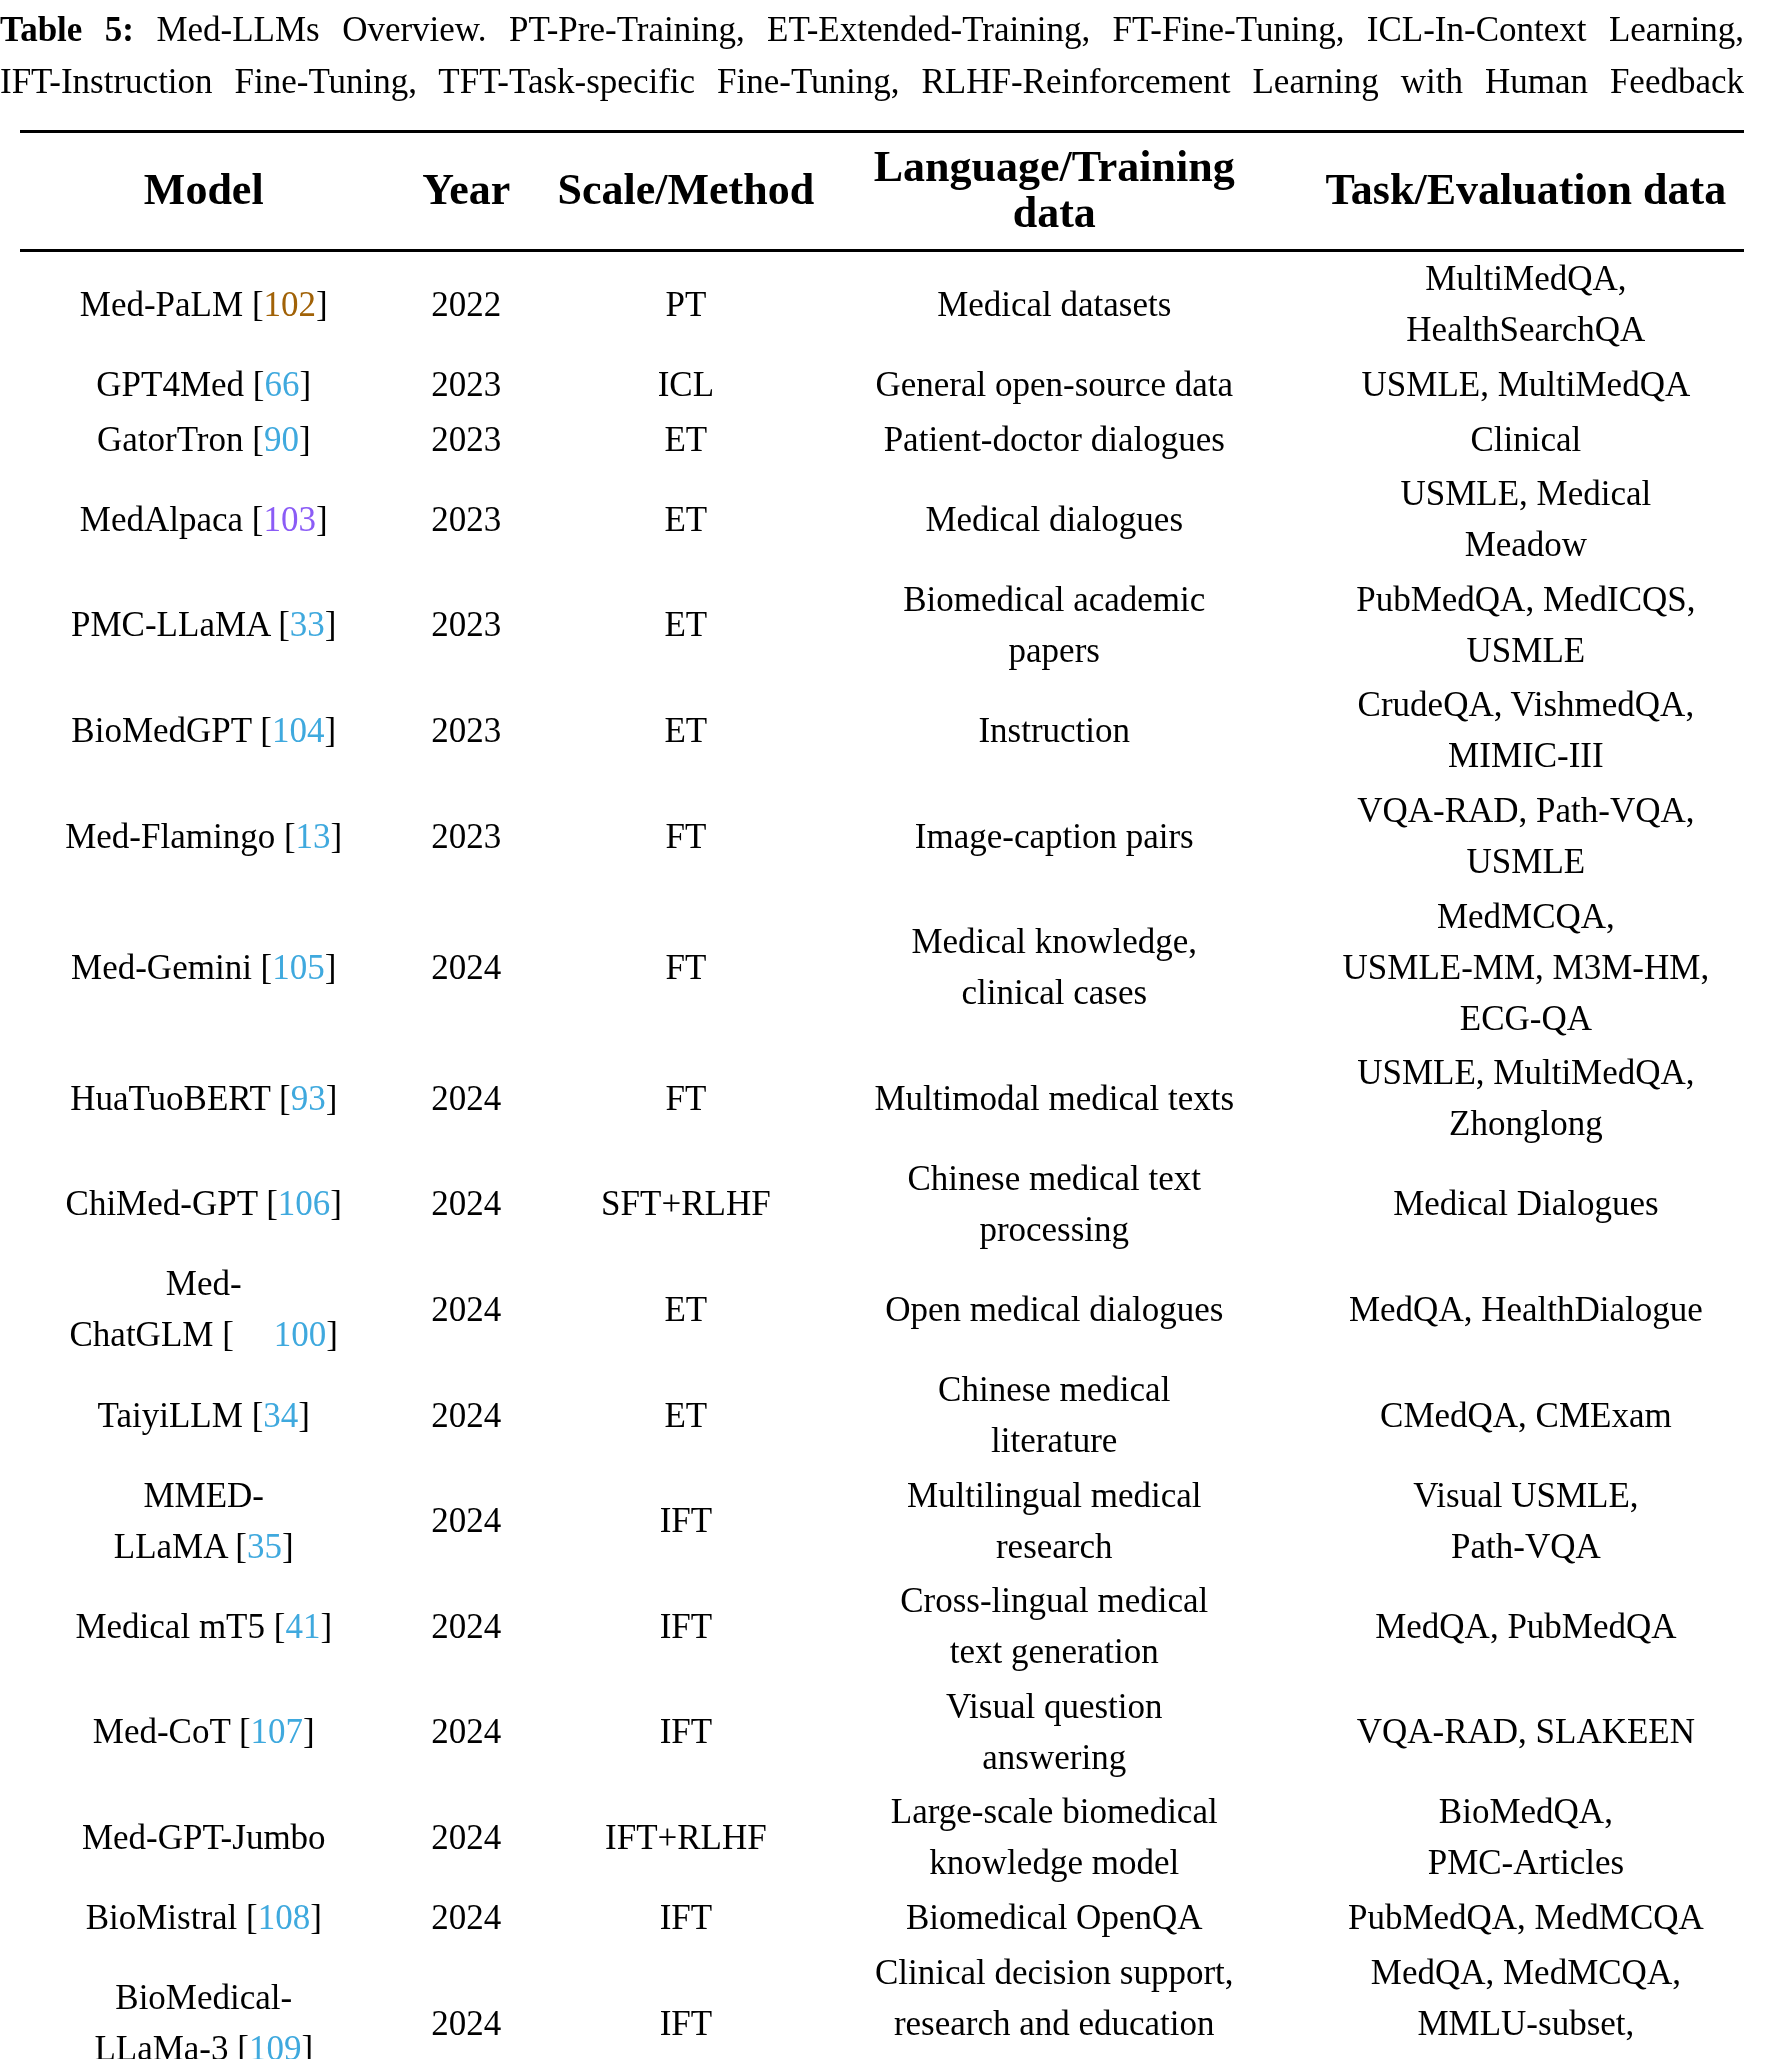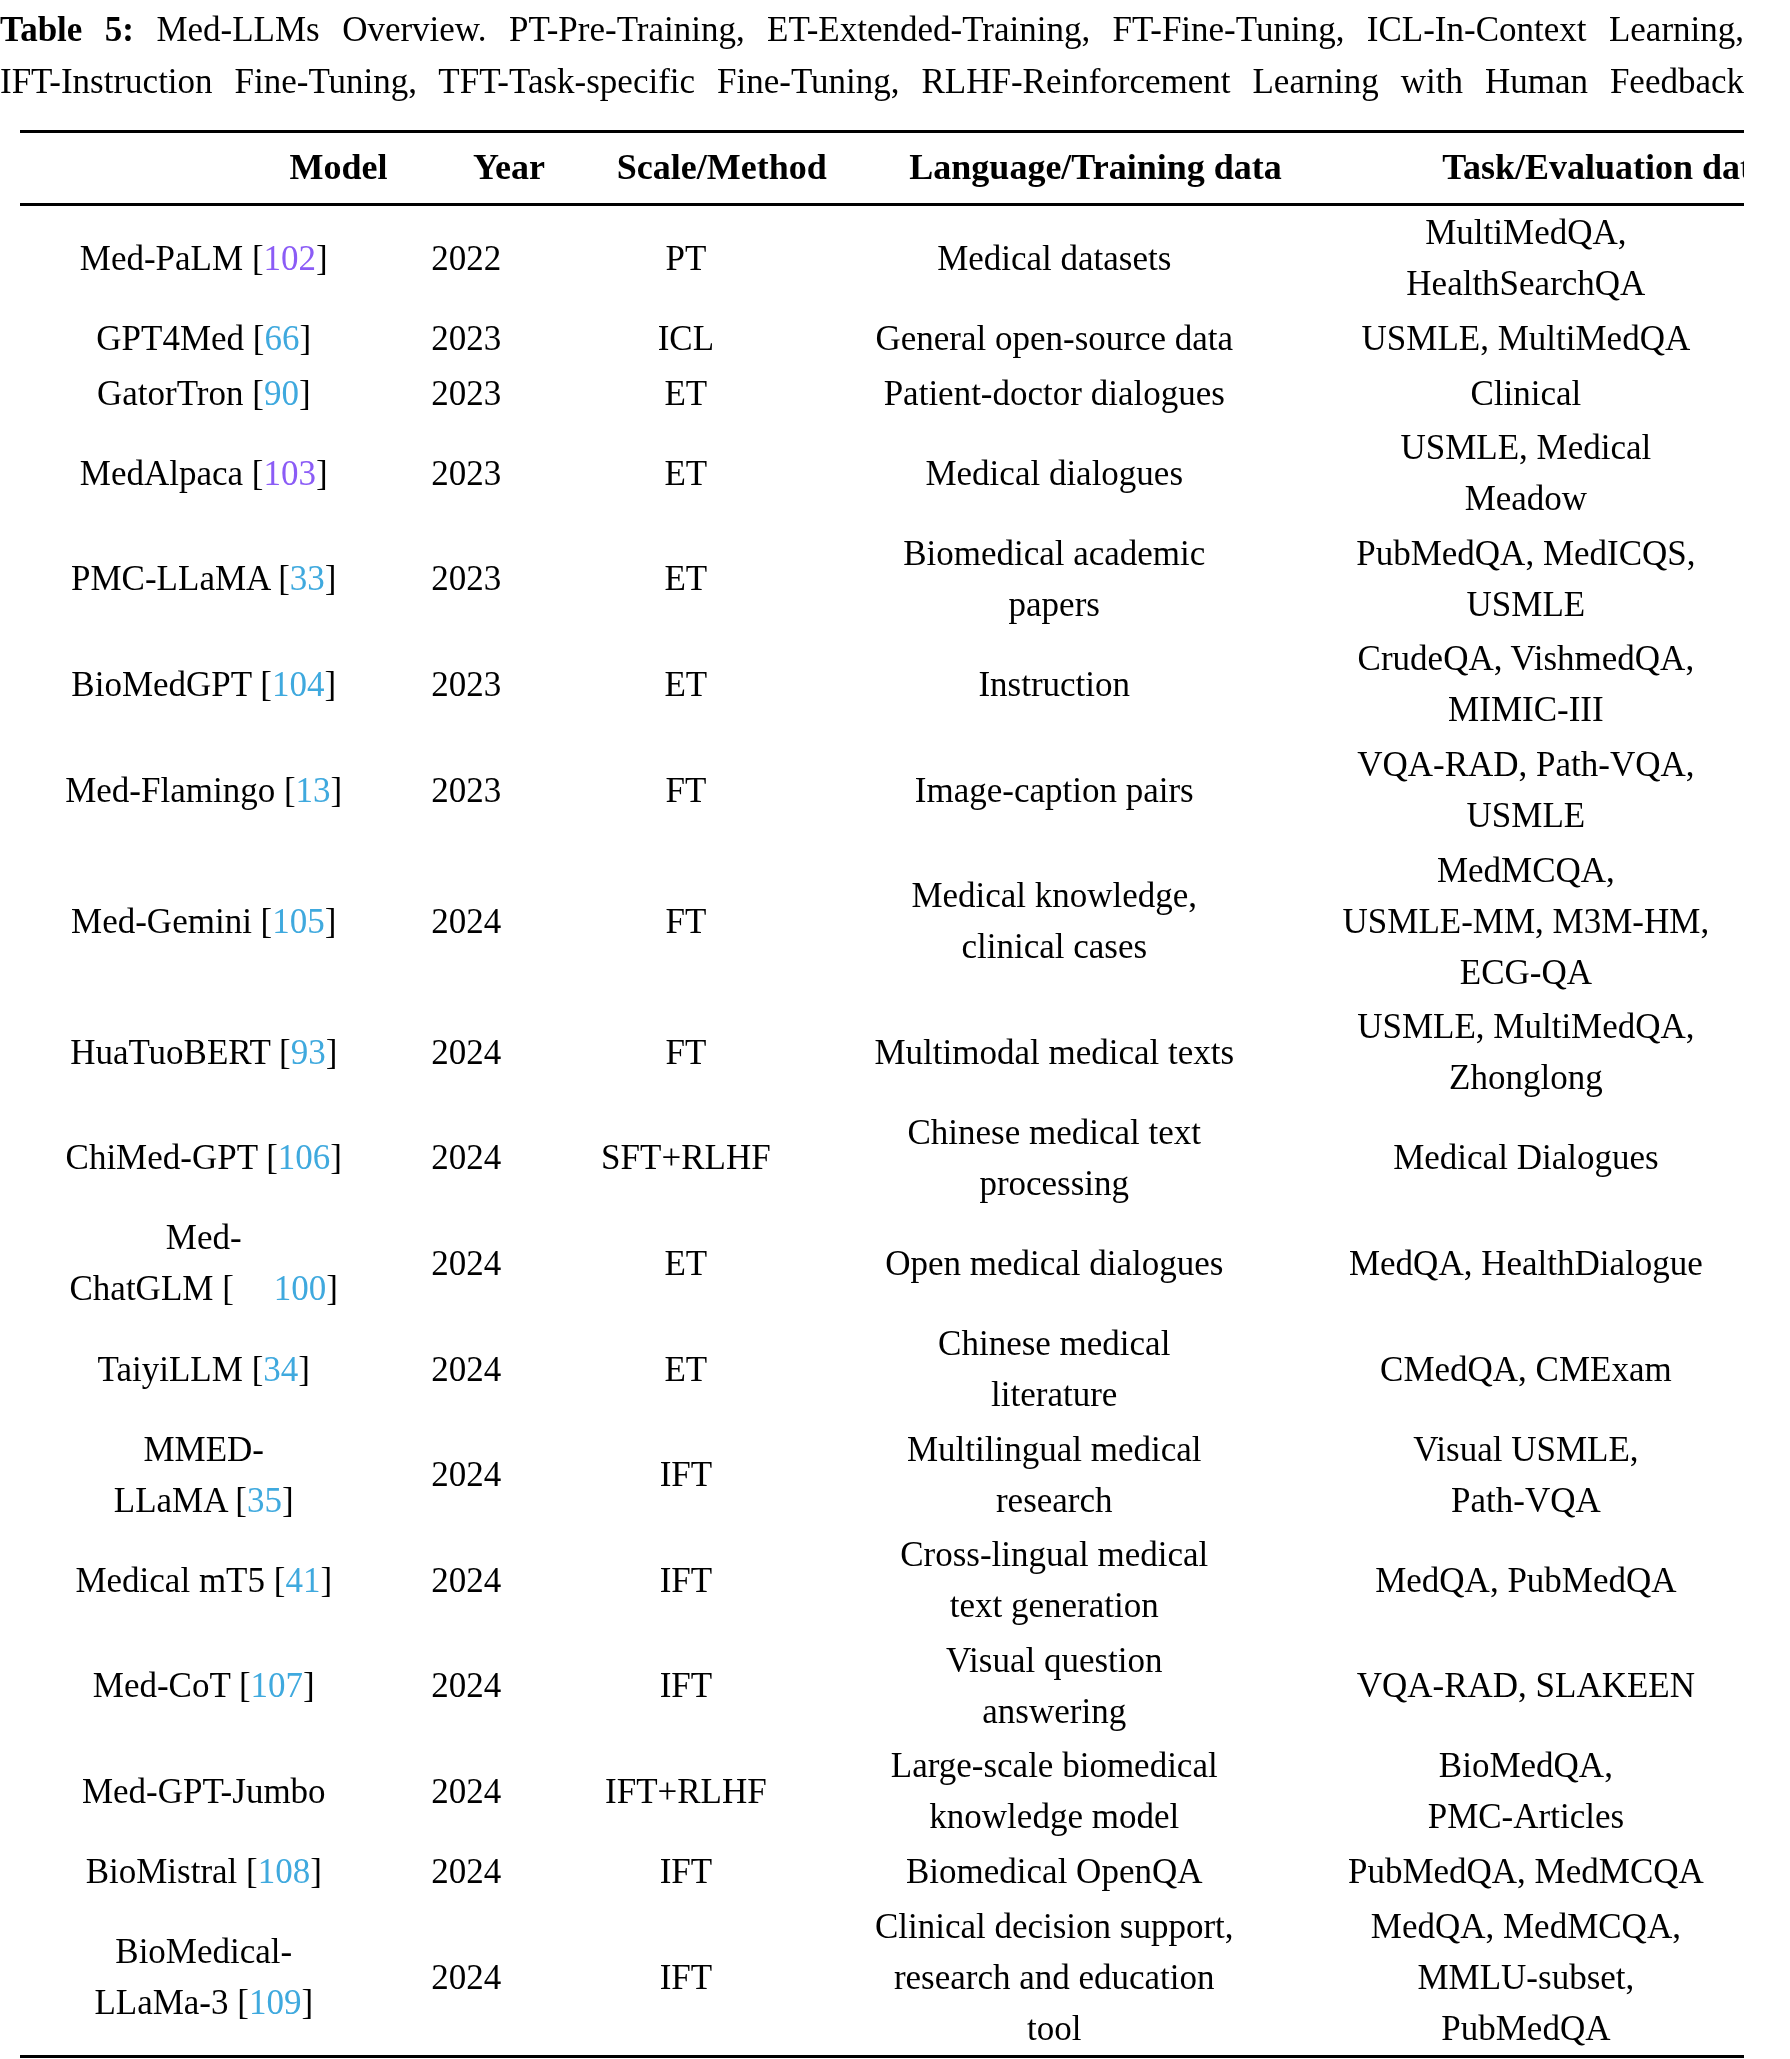--- a/index.html
+++ b/index.html
@@ -34,22 +34,22 @@
     border-collapse: collapse;
     table-layout: fixed;
     width: 1750px;
     margin: 22px 20px 0 20px;
     border-top: 3.7px solid #000;
     border-bottom: 3.7px solid #000;
     font-size: 35px;
   }
   table.medllm thead th {
     font-weight: bold;
-    font-size: 36px;
-    text-align: right;
+    font-size: 44px;
+    text-align: center;
     vertical-align: middle;
     padding: 11px 0 13px 0;
     border-bottom: 3.7px solid #000;
     line-height: 46px;
   }
   table.medllm td {
     text-align: center;
     vertical-align: middle;
     white-space: pre-line;
     line-height: 51px;
@@ -79,21 +79,21 @@
       <tr>
         <th>Model</th>
         <th>Year</th>
         <th>Scale/Method</th>
         <th>Language/Training data</th>
         <th>Task/Evaluation data</th>
       </tr>
     </thead>
     <tbody>
         <tr>
-          <td><span>Med-PaLM</span> [<span class="cite" style="color: #8b5cf6;">102</span>]</td>
+          <td><span>Med-PaLM</span> [<span class="cite" style="color: #a16207;">102</span>]</td>
           <td>2022</td>
           <td>PT</td>
           <td>Medical datasets</td>
           <td>MultiMedQA,
 HealthSearchQA</td>
         </tr>
         <tr>
           <td><span>GPT4Med</span> [<span class="cite" style="color: rgb(63, 169, 222);">66</span>]</td>
           <td>2023</td>
           <td>ICL</td>

